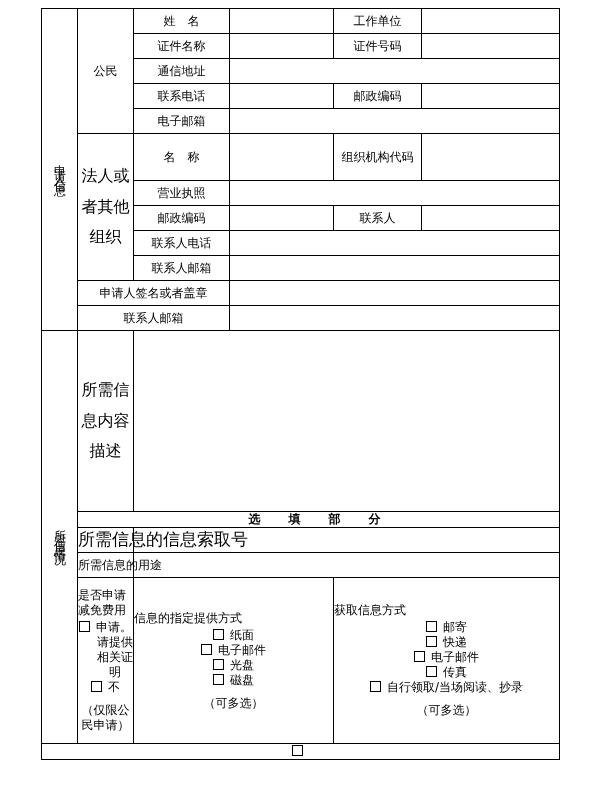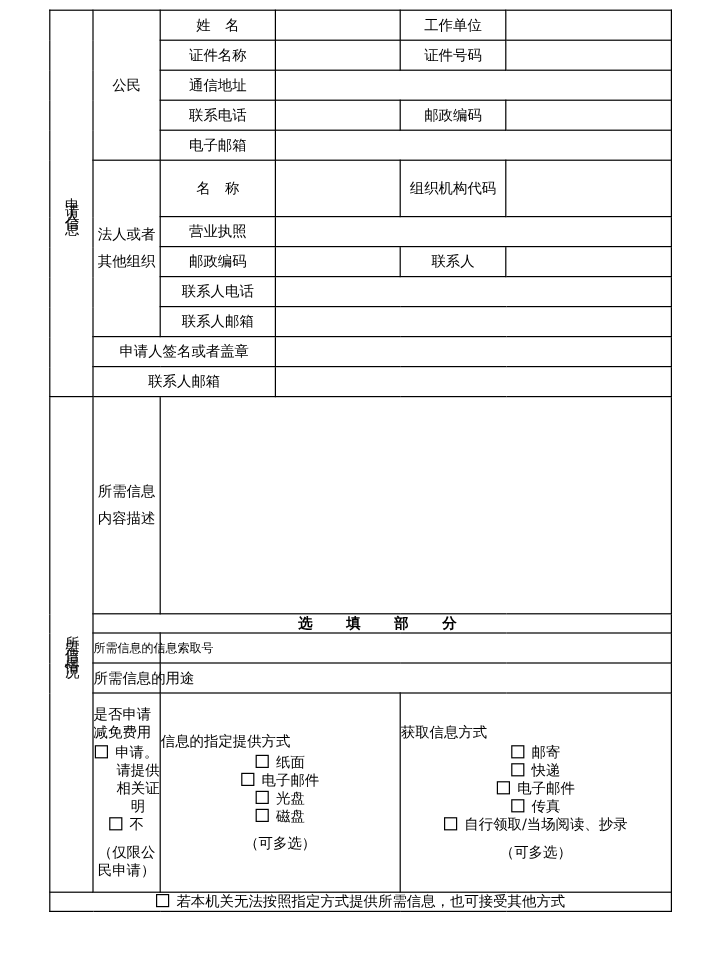--- a/index.html
+++ b/index.html
@@ -39,21 +39,21 @@
     writing-mode: vertical-rl;
     text-orientation: upright;
     letter-spacing: 5px;
     line-height: 1.1;
     display: inline-block;
     white-space: nowrap;
   }
   .vert2 {
     display: block;
     line-height: 1.9;
-    font-size: 12px;
+    font-size: 16px;
   }
   .cellpad {
     padding: 6px 4px;
   }
   .lbl {
     font-size: 12px;
     white-space: nowrap;
     margin-top: 40px;
   }
   .rowh { height: 25px; }
@@ -188,21 +188,21 @@
         </td>
         <td class="desc-cell">
           <span class="vert2">所需信息内容描述</span>
         </td>
         <td colspan="4" class="desc-cell"></td>
       </tr>
       <tr>
         <td colspan="5" class="section-title">选　填　部　分</td>
       </tr>
       <tr class="rowh">
-        <td class="cellpad"><span class="lbl" style="font-size:10px">所需信息的信息索取号</span></td>
+        <td class="cellpad"><span class="lbl" style="font-size:17px">所需信息的信息索取号</span></td>
         <td colspan="4"></td>
       </tr>
       <tr class="rowh">
         <td class="cellpad"><span class="lbl">所需信息的用途</span></td>
         <td colspan="4"></td>
       </tr>
 
       <tr>
         <td class="optblock" style="height:165px">
           <span class="head">是否申请减免费用</span>
@@ -231,18 +231,18 @@
           <div><span class="chk"></span><span>快递</span></div>
           <div><span class="chk"></span><span>电子邮件</span></div>
           <div><span class="chk"></span><span>传真</span></div>
           <div><span class="chk"></span><span>自行领取/当场阅读、抄录</span></div>
           <span class="note">（可多选）</span>
         </td>
       </tr>
 
       <tr>
         <td colspan="6" class="bottomrow">
-          <span class="chk"></span><span class="nowrap">若本机关无法按照指定方式提供所需信息，也可接受其他方式</span>
+          <span class="chk"></span>
         </td>
       </tr>
     </tbody>
   </table>
 </div>
 
 </body></html>

